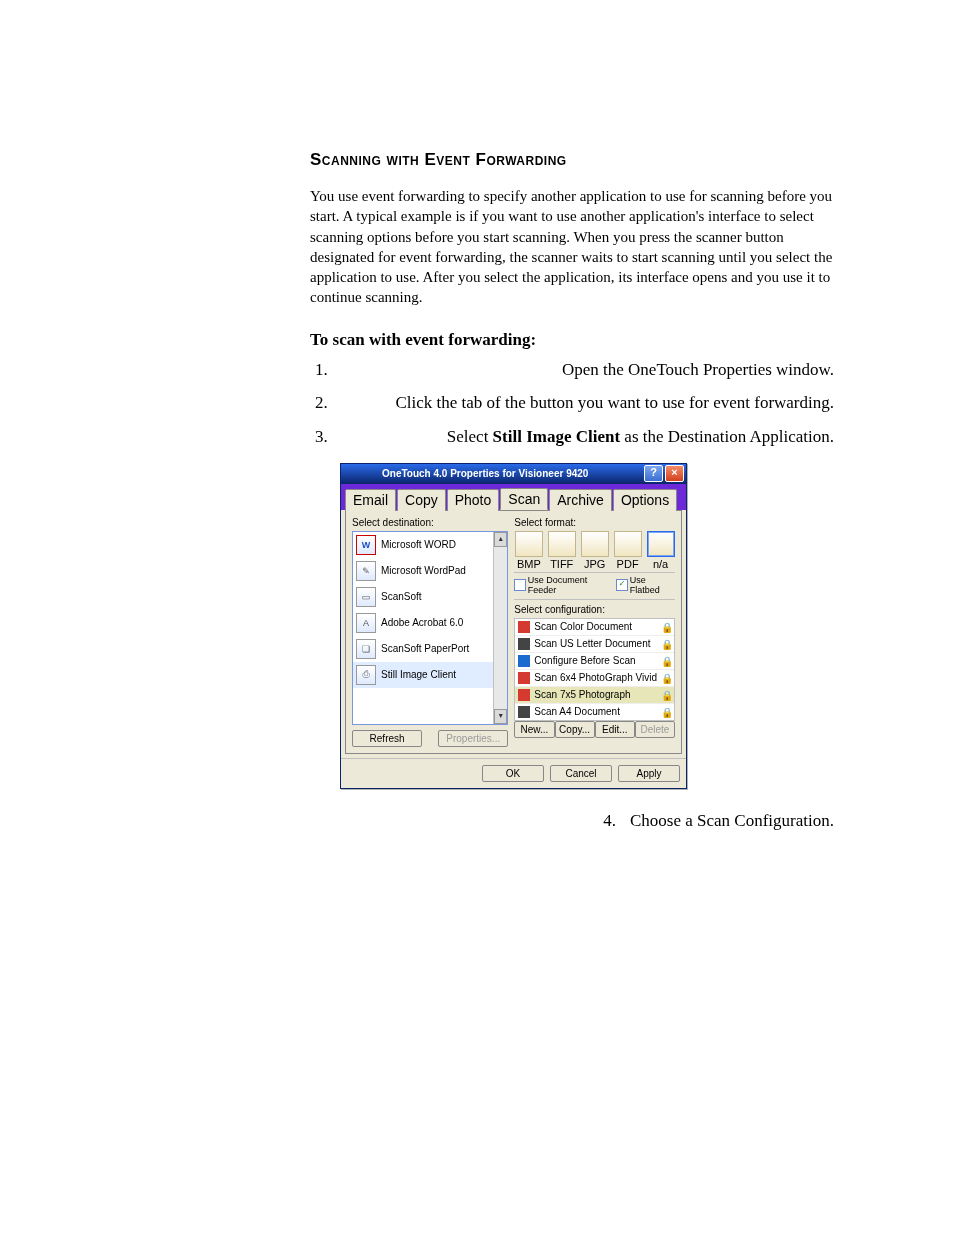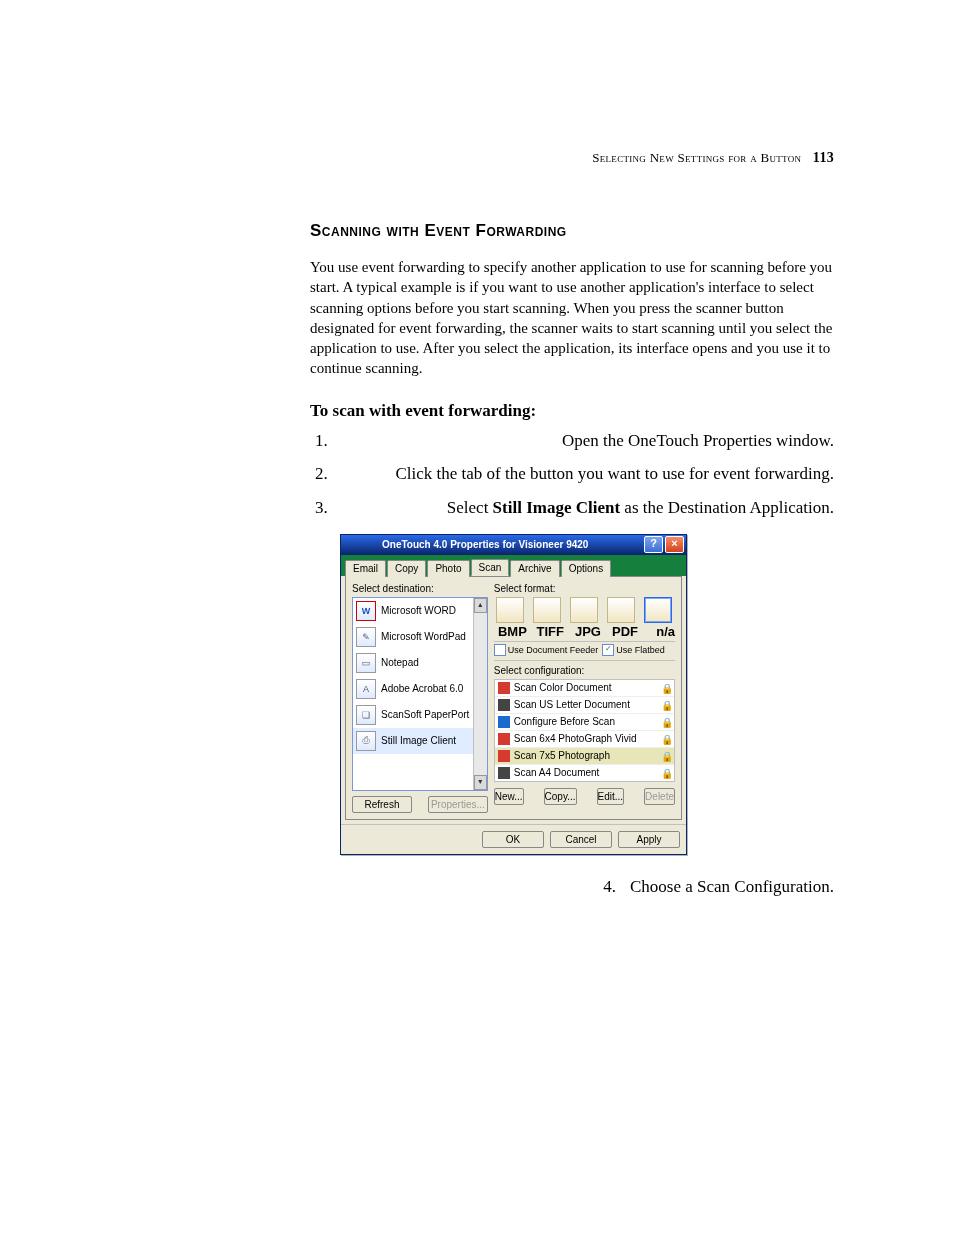--- a/index.html
+++ b/index.html
@@ -100,22 +100,22 @@
     line-height: 13px;
     text-align: center;
   }
   .tbtn.help {
     background: linear-gradient(#7ea6f0, #3a6ed0);
   }
   .tabs {
     display: flex;
     padding: 4px 4px 0 4px;
     gap: 0;
-    background: #15803d;
-    font-size: 10px;
+    background: #6d28d9;
+    font-size: 14px;
   }
   .tab {
     padding: 2px 7px;
     border: 1px solid #888;
     border-bottom: none;
     border-radius: 2px 2px 0 0;
     background: #ece9d8;
     margin-right: 1px;
     position: relative;
     top: 1px;
@@ -183,23 +183,22 @@
     border-radius:2px;
     text-align:center;
   }
   .winbtn.disabled { color:#9a9a9a; }
 
   .format-row {
     display:flex; gap:4px; margin-bottom:2px;
   }
   .fmt {
     flex:1;
-    text-align:right;
-    font-size:13px;
-    font-weight:bold;
+    text-align:center;
+    font-size:11px;
   }
   .fmt .ficon {
     width:26px; height:24px;
     margin: 0 auto 1px;
     border:1px solid #c4b68a;
     background:linear-gradient(#fff,#f1e6c2);
     display:flex; align-items:center; justify-content:center;
     font-size:8px; color:#8a6b2f;
   }
   .fmt.sel .ficon { border:1px solid #2a6ae9; box-shadow:0 0 0 1px #7ea6f0 inset; }
@@ -227,21 +226,21 @@
   .cfg:last-child { border-bottom:none; }
   .cfg.sel { background:#e6e6b8; }
   .cfg .cicon {
     width:12px; height:12px; flex:none;
     display:flex; align-items:center; justify-content:center;
   }
   .cfg .cname { flex:1; white-space:nowrap; overflow:hidden; text-overflow:ellipsis; }
   .lock {
     width:10px; height:10px; color:#d1a23a; font-size:10px;
   }
-  .cfg-actions { display:flex; gap:20px; margin-top:6px; }
+  .cfg-actions { display:flex; gap:0; margin-top:0; }
 
   .dlg-footer {
     display:flex; justify-content:flex-end; gap:6px;
     padding: 6px;
     background:#ece9d8;
     border-top:1px solid #c0c0c0;
   }
   .dlg-footer .winbtn { flex:none; width:60px; }
 
   ol.steps.resume {
@@ -256,24 +255,20 @@
     margin-right: 14px;
   }
 
   svg { display:block; }
 </style>
 </head>
 <body>
 
 <div class="page">
 
-  <div class="running-head">
-    <span class="sc">Selecting New Settings for a Button</span>
-    <span class="pnum">113</span>
-  </div>
 
   <h2 class="section">Scanning with Event Forwarding</h2>
 
   <p class="body">You use event forwarding to specify another application to use for scanning before you start. A typical example is if you want to use another application's interface to select scanning options before you start scanning. When you press the scanner button designated for event forwarding, the scanner waits to start scanning until you select the application to use. After you select the application, its interface opens and you use it to continue scanning.</p>
 
   <div class="subhead">To scan with event forwarding:</div>
 
   <ol class="steps">
     <li>Open the OneTouch Properties window.</li>
     <li>Click the tab of the button you want to use for event forwarding.</li>
@@ -309,21 +304,21 @@
             <div class="dest-item">
               <span class="dicon word">W</span>
               <span>Microsoft WORD</span>
             </div>
             <div class="dest-item">
               <span class="dicon generic">✎</span>
               <span>Microsoft WordPad</span>
             </div>
             <div class="dest-item">
               <span class="dicon generic">▭</span>
-              <span>Notepad</span>
+              <span>ScanSoft</span>
             </div>
             <div class="dest-item">
               <span class="dicon generic">A</span>
               <span>Adobe Acrobat 6.0</span>
             </div>
             <div class="dest-item">
               <span class="dicon generic">❏</span>
               <span>ScanSoft PaperPort</span>
             </div>
             <div class="dest-item selected">

